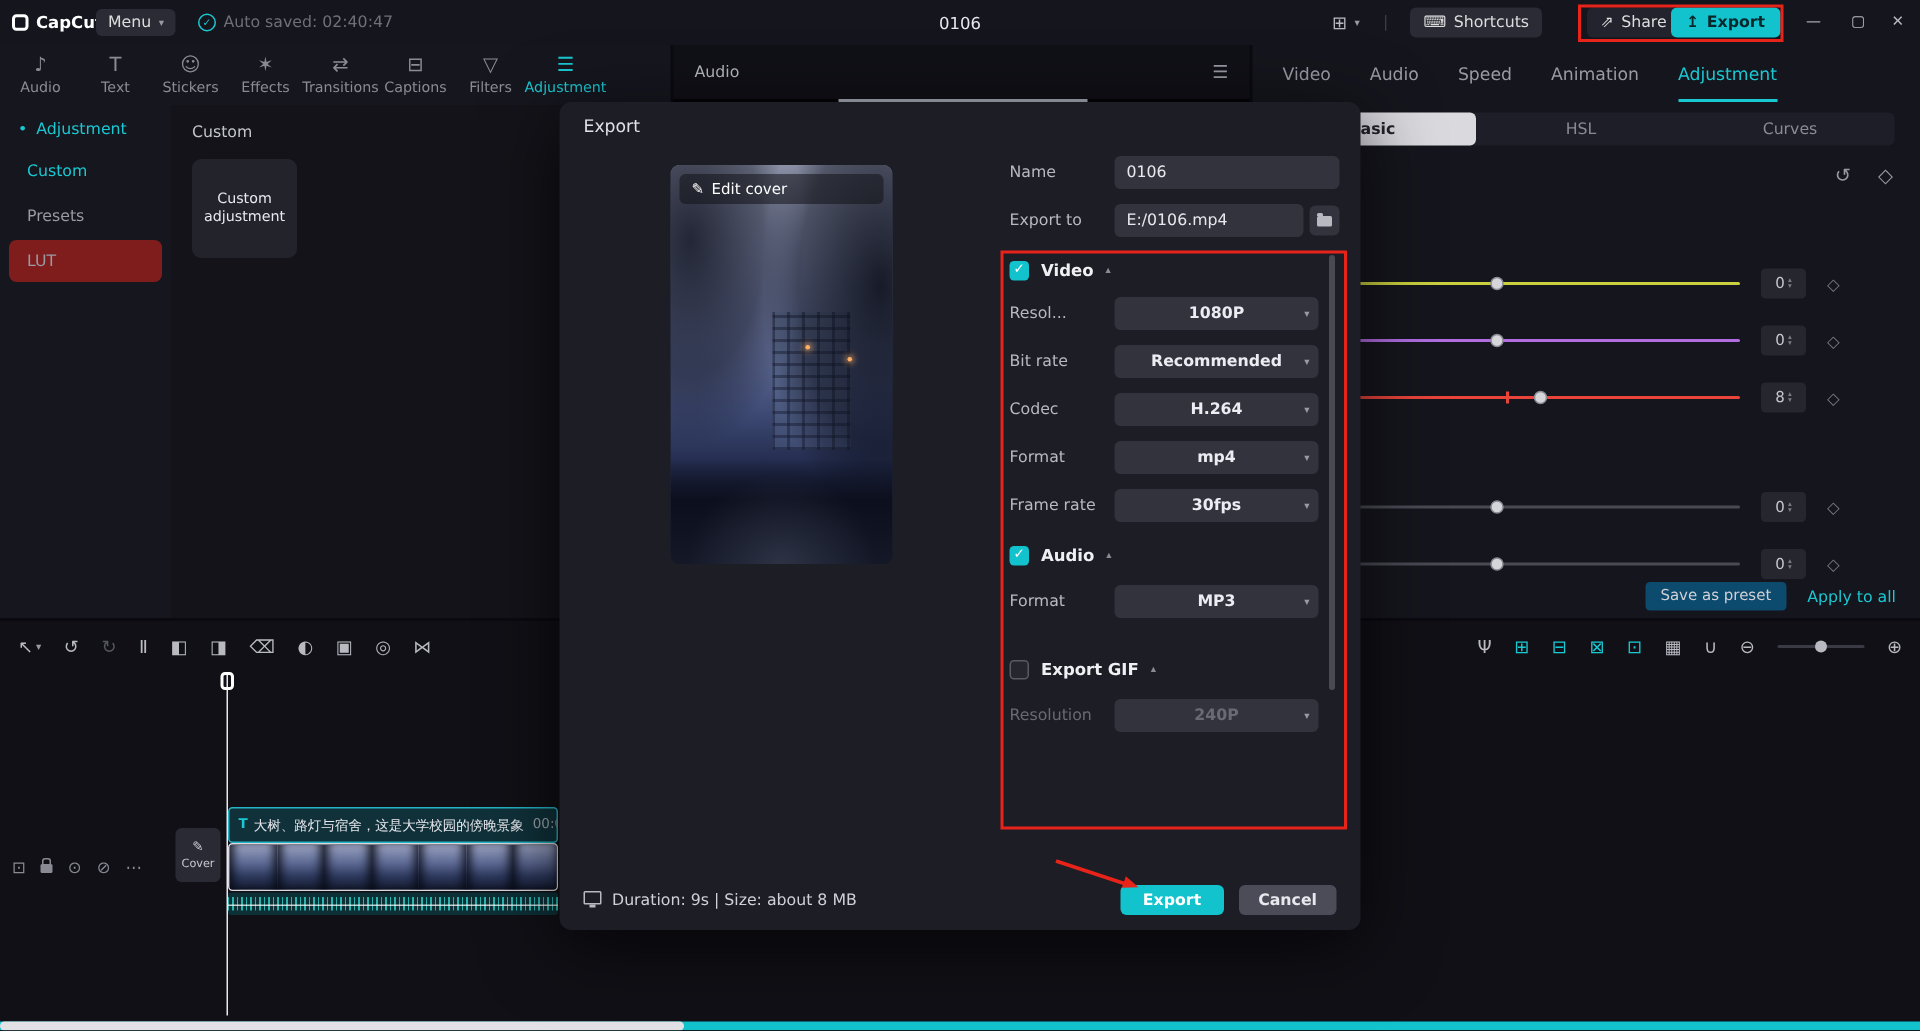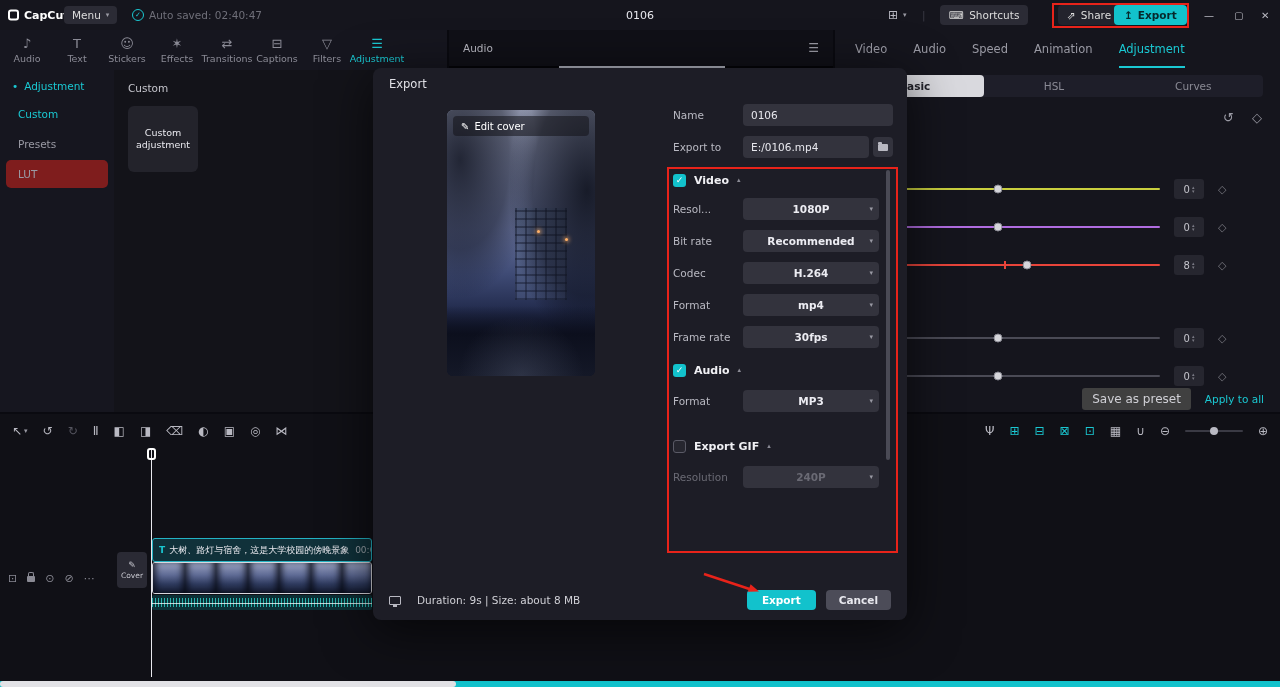--- a/index.html
+++ b/index.html
@@ -58,21 +58,21 @@
   #sliders{position:absolute;left:0;top:140px;right:0;}
   .srow{height:38px;display:flex;align-items:center;padding:0 14px 0 30px;}
   .srow.gap{margin-top:35px;}
   .strack{position:relative;width:295px;height:2px;border-radius:1px;margin-right:14px;}
   .shandle{position:absolute;top:50%;transform:translate(-50%,-50%);width:9px;height:9px;border-radius:50%;background:#d5d5da;border:1px solid #8a8a94;}
   .stick{position:absolute;top:-3px;width:2px;height:8px;}
   .sval{width:30px;height:20px;background:#26262f;border-radius:3px;color:#c5c5cc;font-size:10px;display:flex;align-items:center;justify-content:center;gap:2px;}
   .spin{font-size:5px;line-height:4px;color:#7a7a84;text-align:center;}
   .skey{margin-left:14px;color:#77777f;font-size:11px;}
   .insp-actions{position:absolute;right:16px;top:358px;display:flex;gap:14px;align-items:center;}
-  .save-preset{background:#404040;color:#d0d0d6;font-size:12px;padding:4px 10px;border-radius:3px;}
+  .save-preset{background:#0c4a6e;color:#d0d0d6;font-size:10px;padding:4px 10px;border-radius:3px;}
   .apply-all{color:#1ac8d2;font-size:10.5px;}
 
   
   .timeline{position:absolute;left:0;top:414px;width:1280px;height:273px;background:#101016;}
   .tl-toolbar{height:34px;display:flex;align-items:center;justify-content:space-between;padding:0 12px;}
   .tool-group{display:flex;align-items:center;gap:15px;}
   .tool{color:#b9b9c2;font-size:12px;display:flex;align-items:center;gap:2px;}
   .tool.dim{color:#55555f;}
   .tool.teal{color:#1ac8d2;}
   .tool-caret{font-size:7px;color:#9a9aa4;}
@@ -128,21 +128,21 @@
   .sec-caret{color:#8a8a94;font-size:7px;}
   .select{width:136px;height:22px;background:#33333d;border-radius:4px;display:flex;align-items:center;justify-content:center;position:relative;color:#ececf2;font-size:10.5px;font-weight:bold;}
   .select .chev{position:absolute;right:6px;font-size:7px;color:#9a9aa4;font-weight:normal;}
   .cspace{color:#8a8a94;font-size:10.5px;height:16px;margin-bottom:28px;}
   .mb22{margin-bottom:22px !important;}
   .mb8{margin-bottom:8px !important;}
   .disabled .flabel{color:#6a6a74;}
   .disabled .select{color:#6a6a74;}
   .dlg-scroll{position:absolute;right:17px;top:102px;width:4px;height:290px;background:#4a4a55;border-radius:2px;}
   .dlg-footer{position:absolute;left:0;right:0;bottom:0;height:40px;display:flex;align-items:center;padding:0 16px;}
-  .fi{display:flex;align-items:center;gap:16px;color:#d0d0d6;font-size:10.5px;}
+  .fi{display:flex;gap:7px;color:#d0d0d6;font-size:10.5px;}
   .i-monitor{width:12px;height:9px;border:1px solid #b9b9c2;border-radius:1px;position:relative;}
   .i-monitor::after{content:'';position:absolute;left:3px;bottom:-3px;width:4px;height:2px;background:#b9b9c2;}
   .dlg-btns{margin-left:auto;display:flex;gap:10px;}
   .btn-export{background:#12c2cc;color:#fff;font-weight:bold;font-size:10.5px;padding:4px 15px;border-radius:4px;}
   .btn-cancel{background:#4c4c58;color:#e8e8ee;font-weight:bold;font-size:10.5px;padding:4px 13px;border-radius:4px;}
 
   
   .anno{position:absolute;border:2px solid #e8231a;z-index:100;pointer-events:none;}
   .anno-arrow{position:absolute;left:702px;top:570px;z-index:100;pointer-events:none;}
 </style>

